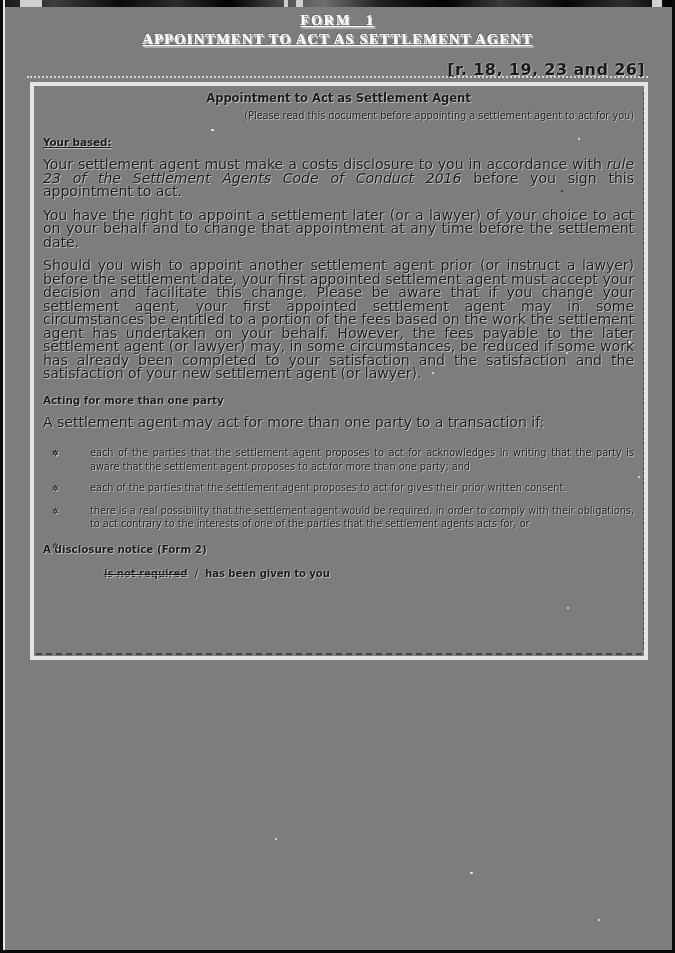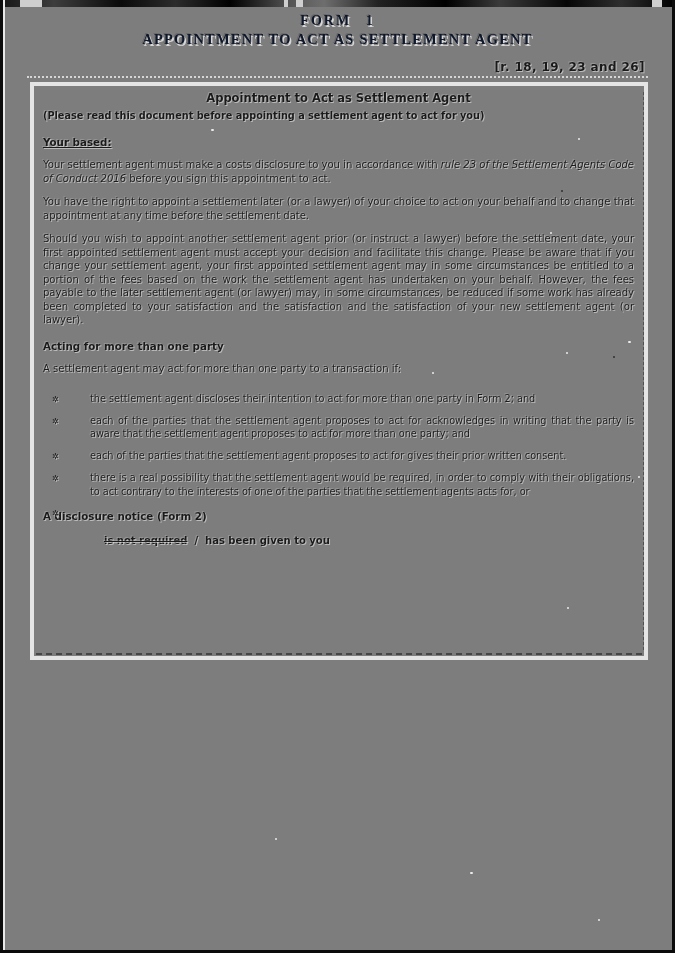--- a/index.html
+++ b/index.html
@@ -18,38 +18,39 @@
   .edge-left-hl{position:absolute;top:0;left:3px;width:2px;height:953px;background:#e9e9e9;}
   .edge-right{position:absolute;top:0;right:0;width:3px;height:953px;background:#0c0c0c;}
   .edge-bottom{position:absolute;bottom:0;left:0;width:675px;height:3px;background:#0a0a0a;}
 
   
   .ink{
     color:#1a1a1a;
     text-shadow:1px 1px 0 rgba(236,236,236,.55), -1px -1px 0 rgba(255,255,255,.18), 0 0 1px rgba(255,255,255,.25);
   }
   .ink-heavy{
-    color:#0f172a;
+    color:#ffffff;
     text-shadow:1.5px 1.5px 0 rgba(225,225,225,.9), -1px -1px 0 rgba(70,70,70,.45), 0 0 2px rgba(255,255,255,.35);
+    text-decoration:underline;
   }
 
   
   .form-no{
     position:absolute;top:13px;left:0;width:675px;text-align:center;
     font-family:"Liberation Serif",serif;font-weight:bold;font-size:14px;
     letter-spacing:2px;word-spacing:9px;
   }
   .form-title{
     position:absolute;top:31px;left:0;width:675px;text-align:center;
     font-family:"Liberation Serif",serif;font-weight:bold;font-size:14.5px;
     letter-spacing:1.2px;
   }
   .rule-ref{
     position:absolute;top:60px;right:30px;
-    font-size:12px;font-weight:bold;letter-spacing:.4px;
+    font-size:16px;font-weight:bold;letter-spacing:.4px;
   }
   .dotted-rule{
     position:absolute;top:76px;left:27px;width:621px;height:0;
     border-top:2px dotted #d6d6d6;
   }
 
   
   .panel{
     position:absolute;left:30px;top:82px;width:618px;height:578px;
     box-sizing:border-box;border:4px solid #e4e4e4;
@@ -60,28 +61,28 @@
     border-top:2px dashed rgba(25,25,25,.55);
   }
   .panel::before{ 
     content:"";position:absolute;top:6px;bottom:6px;right:0px;width:0;
     border-left:1px dashed rgba(25,25,25,.45);
   }
   .panel-heading{
     text-align:center;font-size:11.5px;font-weight:bold;margin:2px 0 5px 0;
   }
   .panel-note{
-    text-align:left;font-size:9.7px;font-weight:bold;margin:0 0 15px 0;
+    text-align:right;font-size:9.7px;font-weight:normal;margin:0 0 15px 0;
   }
   .sec-heading{
     font-size:10.3px;font-weight:bold;margin:0 0 10px 0;
   }
   .sec-heading.u{text-decoration:underline;}
   p.body{
-    font-size:10px;line-height:13.5px;text-align:justify;margin:0 0 10px 0;
+    font-size:14px;line-height:13.5px;text-align:justify;margin:0 0 10px 0;
   }
   .em{font-style:italic;}
   ul.blist{list-style:none;margin:0 0 9px 0;padding:0;}
   ul.blist li{
     position:relative;padding-left:47px;margin:0 0 8px 0;
     font-size:9.7px;line-height:13.5px;text-align:justify;
   }
   ul.blist li .bullet{
     position:absolute;left:9px;top:1px;font-size:8px;color:#202020;
     text-shadow:1px 1px 0 rgba(235,235,235,.5);
@@ -125,21 +126,21 @@
 
   <p class="body ink">You have the right to appoint a settlement later (or a lawyer) of your choice to act on your behalf and to change that appointment at any time before the settlement date.</p>
 
   <p class="body ink" style="margin-bottom:13px;">Should you wish to appoint another settlement agent prior (or instruct a lawyer) before the settlement date, your first appointed settlement agent must accept your decision and facilitate this change. Please be aware that if you change your settlement agent, your first appointed settlement agent may in some circumstances be entitled to a portion of the fees based on the work the settlement agent has undertaken on your behalf. However, the fees payable to the later settlement agent (or lawyer) may, in some circumstances, be reduced if some work has already been completed to your satisfaction and the satisfaction and the satisfaction of your new settlement agent (or lawyer).</p>
 
   <div class="sec-heading ink">Acting for more than one party</div>
 
   <p class="body ink" style="margin-bottom:17px;">A settlement agent may act for more than one party to a transaction if:</p>
 
   <ul class="blist">
-    <li class="ink"><span class="bullet">✲</span><span>the settlement agent discloses their intention to act for more than one party in Form 2; and</span></li>
+    <li class="ink"><span class="bullet">✲</span></li>
     <li class="ink"><span class="bullet">✲</span><span>each of the parties that the settlement agent proposes to act for acknowledges in writing that the party is aware that the settlement agent proposes to act for more than one party; and</span></li>
     <li class="ink"><span class="bullet">✲</span><span>each of the parties that the settlement agent proposes to act for gives their prior written consent.</span></li>
   </ul>
 
 
   <ul class="blist">
     <li class="ink"><span class="bullet">✲</span><span>there is a real possibility that the settlement agent would be required, in order to comply with their obligations, to act contrary to the interests of one of the parties that the settlement agents acts for, or</span></li>
     <li class="ink"><span class="bullet">✲</span></li>
   </ul>
 

